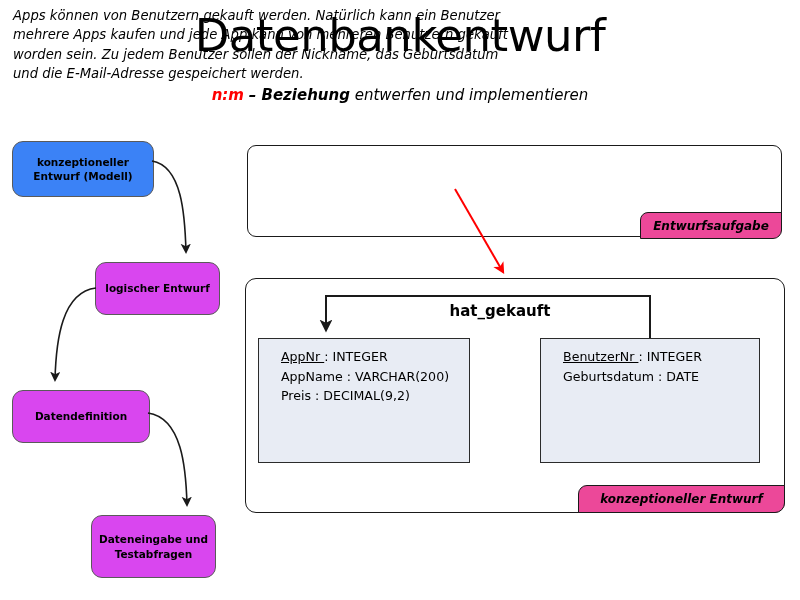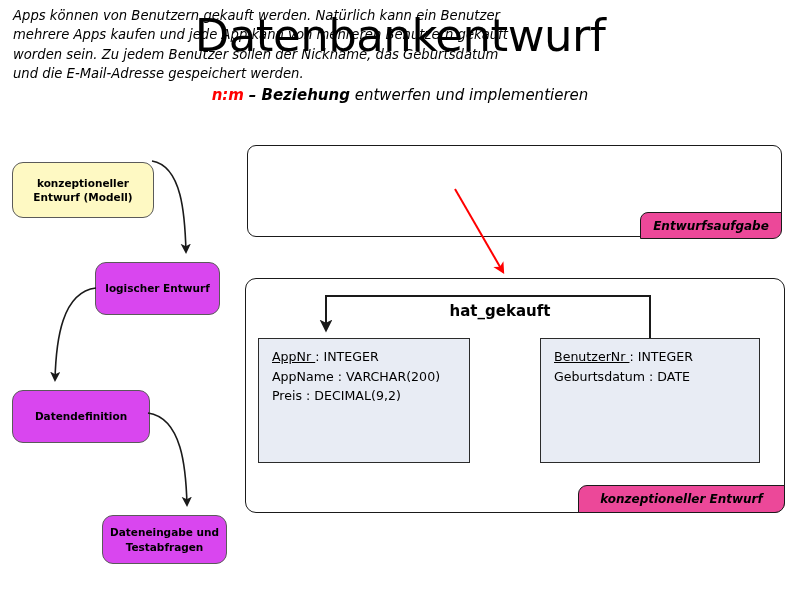--- a/index.html
+++ b/index.html
@@ -55,27 +55,27 @@
     border-radius: 11px;
     display: flex;
     align-items: center;
     justify-content: center;
     text-align: center;
     font-size: 10.5px;
     font-weight: bold;
     line-height: 1.35;
     padding: 2px 6px;
   }
-  .flow-box.green { background: #fef9c3; margin-top: 21px; }
+  .flow-box.green { background: #3b82f6; }
   .flow-box.blue  { background: #d946ef; }
 
   #flow-box-0 { left: 12px;  top: 141px; width: 142px; height: 56px; }
   #flow-box-1 { left: 95px;  top: 262px; width: 125px; height: 53px; }
   #flow-box-2 { left: 12px;  top: 390px; width: 138px; height: 53px; }
-  #flow-box-3 { left: 102px;  top: 515px; width: 125px; height: 49px; }
+  #flow-box-3 { left: 91px;  top: 515px; width: 125px; height: 63px; }
 
   
   #connector-layer {
     position: absolute;
     left: 0; top: 0;
     width: 800px; height: 600px;
     pointer-events: none;
   }
 
   
@@ -172,21 +172,21 @@
     background: #c5d6ef;
     border-bottom: 1.3px solid #2b2b2b;
     display: flex;
     align-items: center;
     justify-content: center;
     font-size: 19px;
     font-weight: bold;
     letter-spacing: 0.5px;
   }
   .entity-body {
-    padding: 8px 8px 8px 13px;
+    padding: 8px 8px 8px 22px;
     font-size: 12.6px;
     line-height: 1.55;
     font-family: "DejaVu Sans", "Liberation Sans", sans-serif;
   }
   .attr-row { white-space: nowrap; }
   .attr-row.pk .attr-name { text-decoration: underline; }
 
   #entity-app      { left: 258px; top: 338px; width: 212px; height: 125px; }
   #entity-benutzer { left: 540px; top: 338px; width: 220px; height: 125px; }
 </style>

